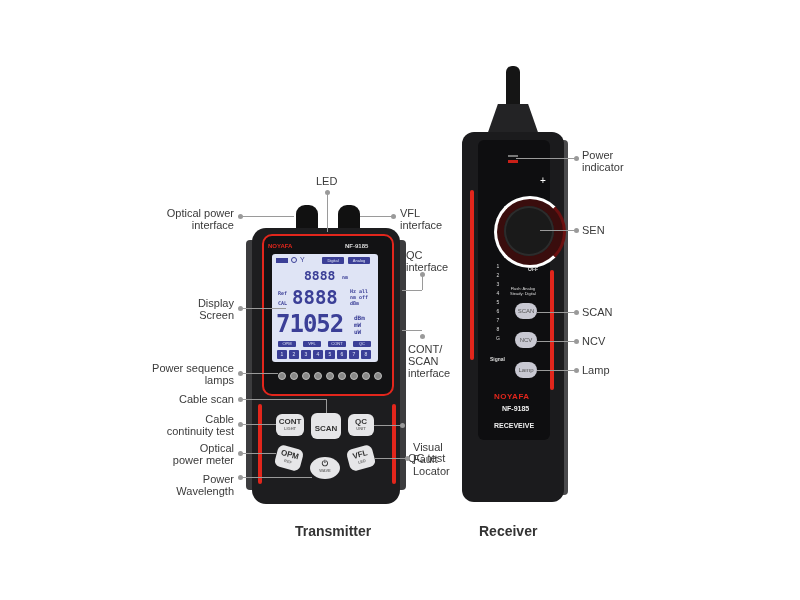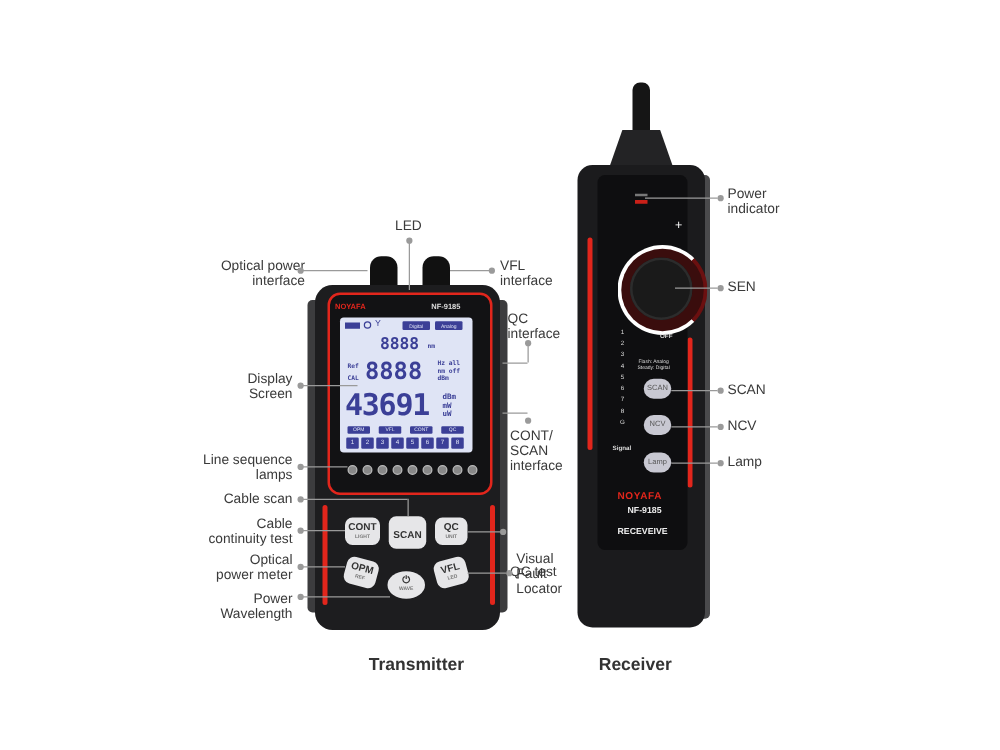--- a/index.html
+++ b/index.html
@@ -84,21 +84,21 @@
 
     <div class="seg" style="left:6px;top:36px;font-size:5px;">Ref</div>
     <div class="seg" style="left:6px;top:46px;font-size:5px;">CAL</div>
     <div class="seg" style="left:20px;top:32px;font-size:19px;">8888</div>
     <div class="seg" style="left:78px;top:34px;font-size:5px;line-height:6px;">
       <span>Hz</span> <span>all</span><br>
       <span>nm</span> <span>off</span><br>
       <span>dBm</span>
     </div>
 
-    <div class="seg" style="left:4px;top:56px;font-size:24px;letter-spacing:-1px;">43691</div>
+    <div class="seg" style="left:4px;top:56px;font-size:24px;letter-spacing:-1px;">71052</div>
     <div class="seg" style="left:82px;top:60px;font-size:6px;line-height:7px;">
       <span>dBm</span><br>
       <span>mW</span><br>
       <span>uW</span>
     </div>
 
     <div class="tag" style="left:6px;top:87px;width:18px;height:6px;line-height:6px;">OPM</div>
     <div class="tag" style="left:31px;top:87px;width:18px;height:6px;line-height:6px;">VFL</div>
     <div class="tag" style="left:56px;top:87px;width:18px;height:6px;line-height:6px;">CONT</div>
     <div class="tag" style="left:81px;top:87px;width:18px;height:6px;line-height:6px;">QC</div>
@@ -148,31 +148,31 @@
   <div class="btn" style="left:310px;top:457px;width:30px;height:22px;border-radius:50%;padding-top:2px;box-sizing:border-box;">
     <span class="main">⏻</span>
       <span class="sub">WAVE</span>
   </div>
   <div class="btn" style="left:348px;top:447px;width:26px;height:22px;padding-top:3px;box-sizing:border-box;transform:rotate(-15deg);">
     <span class="main">VFL</span>
       <span class="sub">LED</span>
   </div>
 </div>
 
-<div class="lbl r" style="left:160px;top:207px;width:84px;white-space:pre-line;">Optical power
+<div class="lbl r" style="left:150px;top:207px;width:84px;white-space:pre-line;">Optical power
 interface</div>
 <div class="dot" style="left:238px;top:214px;"></div>
 <div class="line" style="left:242px;top:216px;width:52px;"></div>
 
 <div class="lbl r" style="left:150px;top:297px;width:84px;white-space:pre-line;text-align:right;">Display
 Screen</div>
 <div class="dot" style="left:238px;top:306px;"></div>
 <div class="line" style="left:242px;top:308px;width:44px;"></div>
 
-<div class="lbl r" style="left:150px;top:362px;width:84px;white-space:pre-line;">Line sequence
+<div class="lbl r" style="left:150px;top:362px;width:84px;white-space:pre-line;">Power sequence
 lamps</div>
 <div class="dot" style="left:238px;top:371px;"></div>
 <div class="line" style="left:242px;top:373px;width:36px;"></div>
 
 <div class="lbl r" style="left:150px;top:393px;width:84px;">Cable scan</div>
 <div class="dot" style="left:238px;top:397px;"></div>
 <div class="line" style="left:242px;top:399px;width:84px;"></div>
 <div class="vline" style="left:326px;top:399px;height:14px;"></div>
 
 <div class="lbl r" style="left:150px;top:413px;width:84px;white-space:pre-line;">Cable

